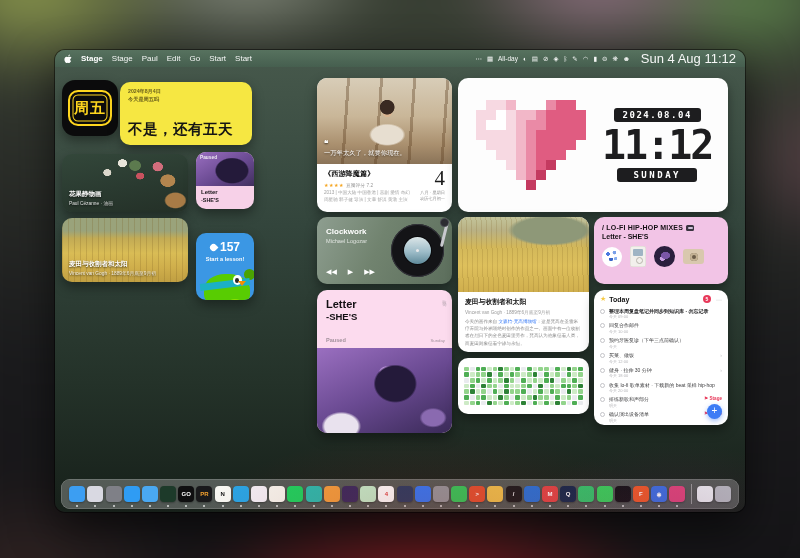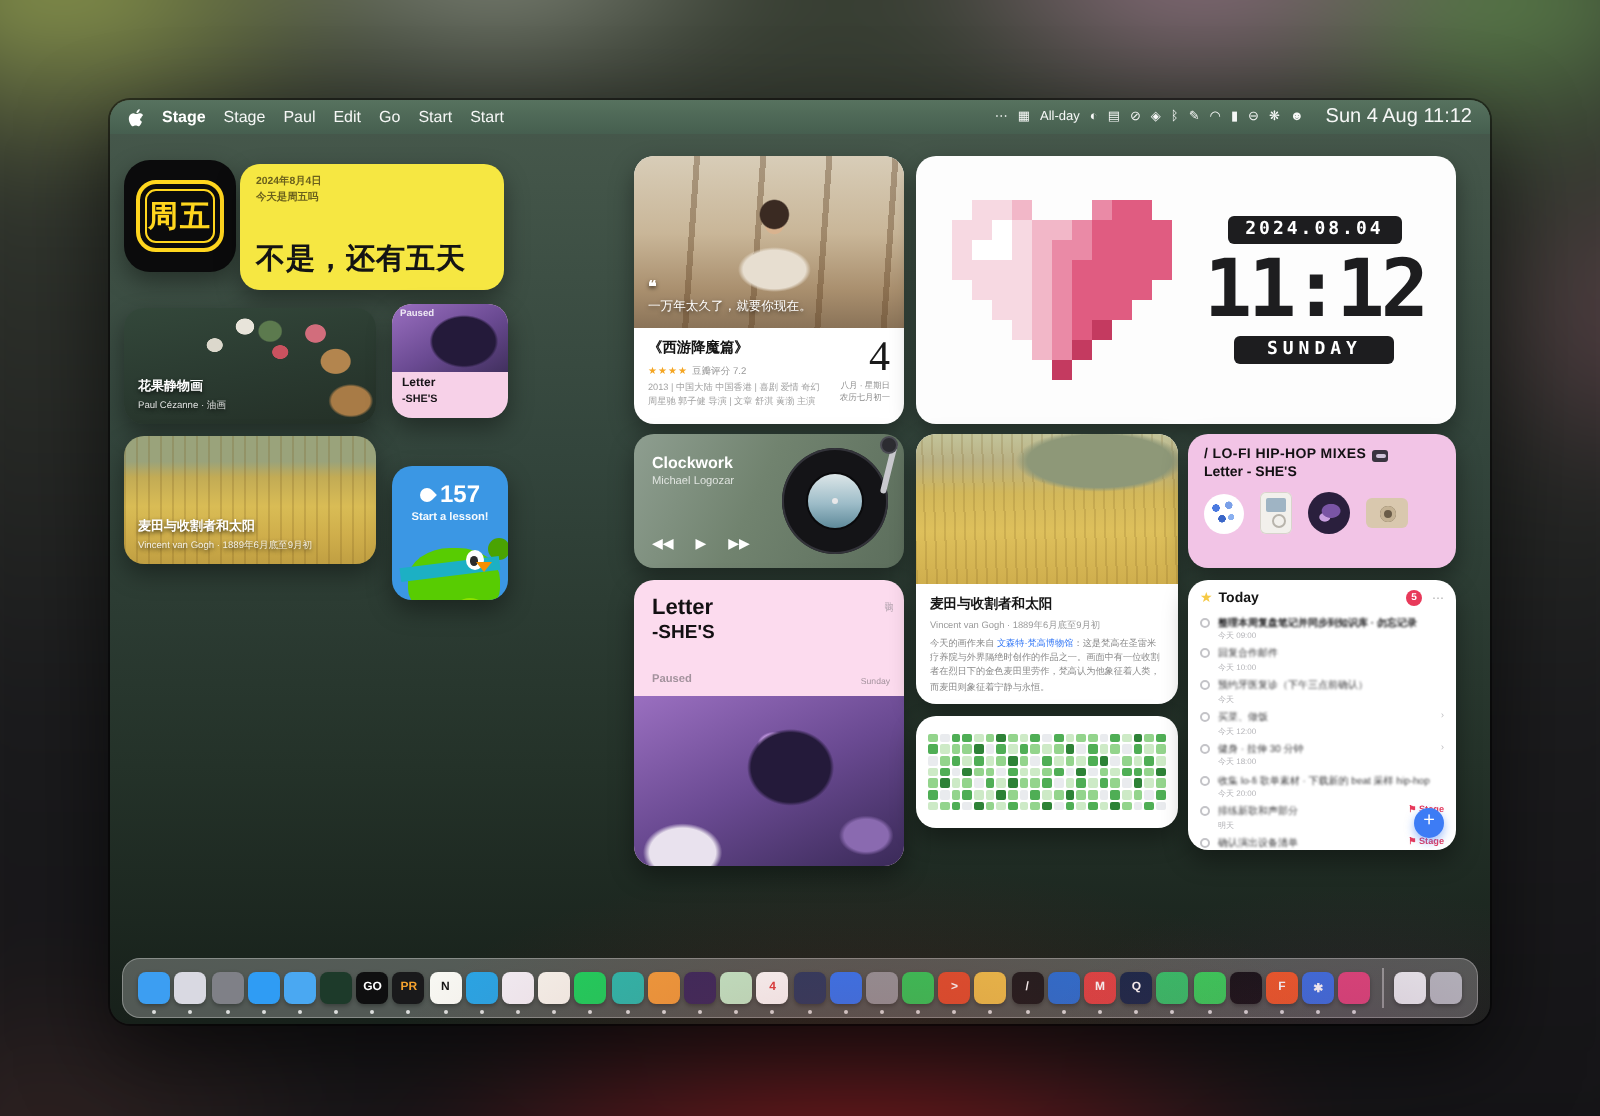--- a/index.html
+++ b/index.html
@@ -21,21 +21,21 @@
     background:radial-gradient(320px 130px at 55% 104%, rgba(150,40,40,.22), transparent 75%),
                radial-gradient(200px 90px at 90% 100%, rgba(120,40,90,.18), transparent 75%);}
   
   .menubar{position:relative;z-index:5;height:17px;display:flex;align-items:center;gap:9px;padding:0 9px;
     background:linear-gradient(180deg,rgba(88,116,96,.92),rgba(70,96,80,.88));color:#fff;font-size:8px}
   .menubar .apple{display:flex;align-items:center}
   .menubar .appname{font-weight:bold}
   .menubar .menu{opacity:.95}
   .mb-right{margin-left:auto;display:flex;align-items:center;gap:6px;font-size:6.5px;opacity:.95}
   .mb-right .st{line-height:1}
-  .mb-right .clock{font-size:10px}
+  .mb-right .clock{font-size:13px}
   
   .widget{position:absolute;border-radius:10px;overflow:hidden;box-shadow:0 5px 12px rgba(0,0,0,.38)}
   
   .w-fricon{left:7px;top:30px;width:56px;height:56px;background:#0b0b0c;border-radius:13px;display:flex;align-items:center;justify-content:center}
   .fricon-box{width:44px;height:36px;border:2px solid #ffd61e;border-radius:10px;box-shadow:inset 0 0 0 2.5px #0b0b0c,inset 0 0 0 3.5px #ffd61e;
     display:flex;align-items:center;justify-content:center;color:#ffd61e;font-weight:bold;font-size:15px;letter-spacing:1px}
   .w-frcard{left:65px;top:32px;width:132px;height:63px;background:#f6e742;padding:6px 8px;display:flex;flex-direction:column}
   .frcard-small{font-size:5.2px;color:#6b611c;line-height:1.45;font-weight:bold}
   .frcard-big{margin-top:auto;font-size:14.5px;font-weight:bold;color:#141414;letter-spacing:.5px}
   

